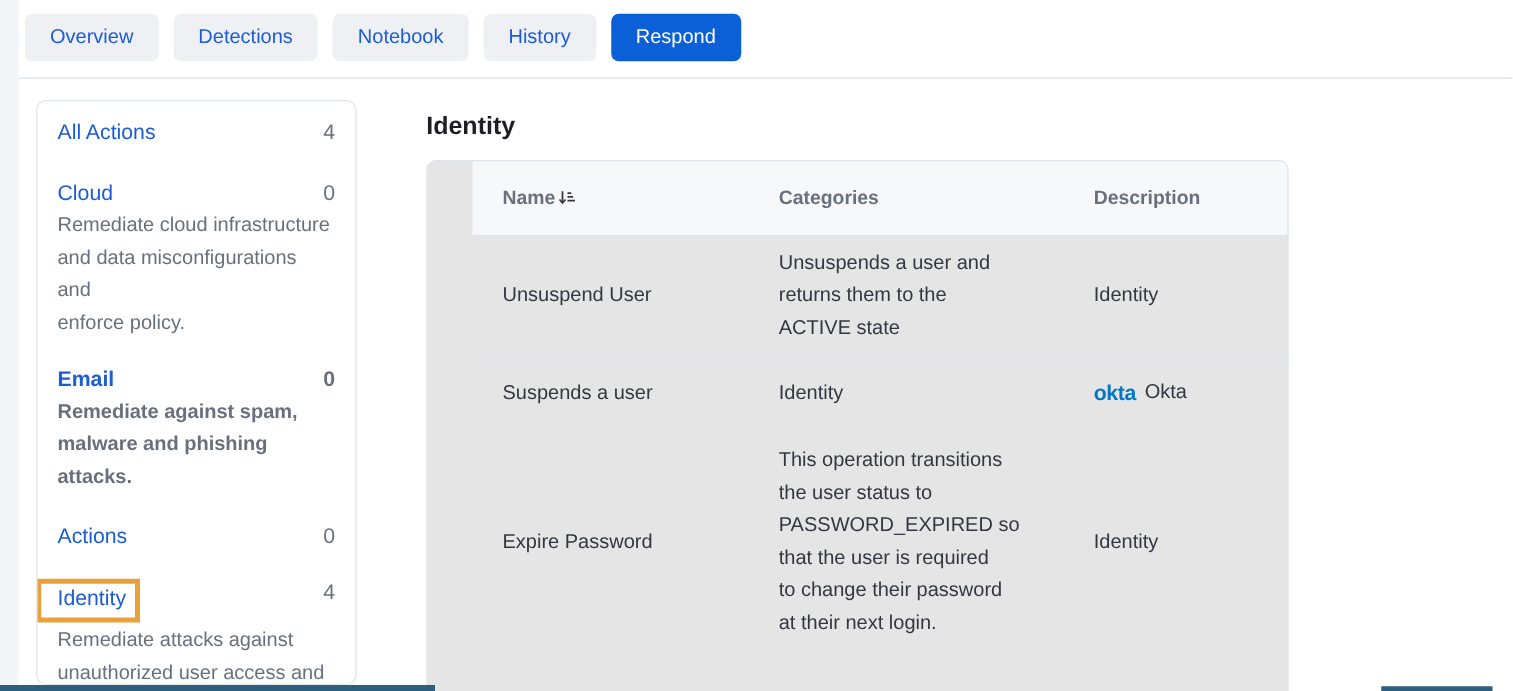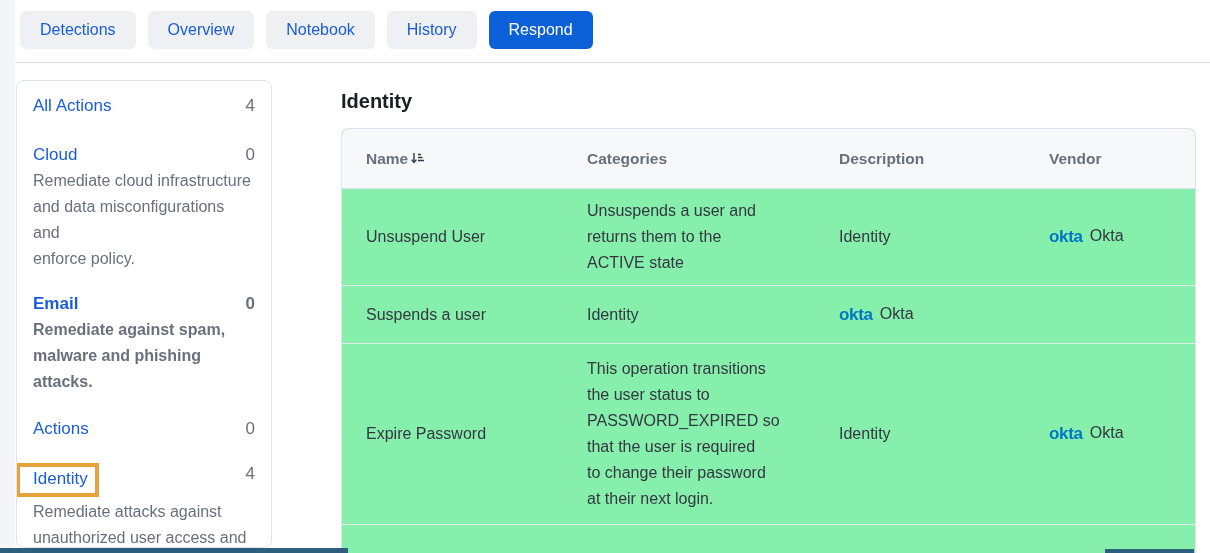--- a/index.html
+++ b/index.html
@@ -12,37 +12,37 @@
 
   
   .tabbar { position:absolute; left:20px; top:11px; display:flex; gap:12px; }
   .tab { height:38px; padding:0 20px; display:flex; align-items:center; justify-content:center;
     background:#eef0f4; color:#1a5dd6; font-size:16px; border:none; border-radius:6px; cursor:pointer;
     font-family:"Liberation Sans", sans-serif; }
   .tab.active { background:#0b5fd7; color:#ffffff;text-align:center; }
   .top-divider { position:absolute; left:15px; top:62px; width:1195px; height:1px; background:#dae0e7; }
 
   
-  .sidebar { position:absolute; left:16px; top:80px; width:256px; height:468px;
+  .sidebar { position:absolute; left:29px; top:80px; width:256px; height:468px;
     background:#ffffff; border:1px solid #e1e6ec; border-radius:8px;
     box-shadow:0 1px 2px rgba(0,0,0,0.04); padding:14px 16px 0 16px; overflow:hidden; }
   .side-item { }
   .side-head { display:flex; align-items:flex-start; justify-content:space-between; line-height:22px; }
   .side-link { color:#1a5dd6; font-size:17px; cursor:pointer; text-decoration:none; }
   .side-count { color:#69707d; font-size:17px; }
   .side-desc { margin-top:2px; color:#69707d; font-size:16px; line-height:26px; white-space:pre-line; }
   .m27{margin-top:27px;} .m21{margin-top:21px;font-weight:bold;} .m23{margin-top:23px;}
   .hl-box { display:inline-block; border:4px solid #e9a23b; margin-left:-17px;
     padding:1px 7px 3px 13px; }
 
   
   .main-title { position:absolute; left:341px; top:90px; font-size:20px; font-weight:700; color:#1c1e24; }
-  .table-card { position:absolute; left:341px; top:128px; width:855px; height:425px;
-    background:#86efac; border:1px solid #dfe4ea; border-bottom:none;
-    border-radius:8px 8px 0 0; box-shadow:0 1px 2px rgba(0,0,0,0.04); overflow:hidden; }
+  .table-card { position:absolute; left:341px; top:128px; width:690px; height:425px;
+    background:#e5e5e5; border:1px solid #dfe4ea; border-bottom:none;
+    border-radius:8px 8px 0 0; box-shadow:0 1px 2px rgba(0,0,0,0.04); overflow:hidden;padding-left:36px; }
   .t-row { display:grid; grid-template-columns:221px 252px 210px 170px; align-items:center; }
   .t-head { height:60px; background:#f7f8fa; border-bottom:1px solid #dde3ea; }
   .t-head .t-cell { color:#69707d; font-size:15.5px; font-weight:700; }
   .t-cell { padding-left:24px; padding-right:10px; font-size:16px; color:#343741; }
   .t-body-row { border-bottom:1px solid #e6eaef; }
   .h97{height:97px;} .h58{height:58px;} .h181{height:181px;}
   .desc { white-space:pre-line; line-height:26px; }
   .name-head { display:flex; align-items:center; gap:2px; }
   .sort-icon { display:inline-block; transform:translateY(2px); }
   .vendor-cell { display:flex; align-items:flex-start; gap:7px; }
@@ -52,22 +52,22 @@
   .bottom-bar-left { position:absolute; left:0; top:548px; width:348px; height:5px; background:#2e5e7d; }
   .bottom-bar-right { position:absolute; left:1105px; top:549px; width:89px; height:4px; background:#2e5e7d; }
 </style>
 </head>
 <body>
 
 <div class="page">
   <div class="left-strip"></div>
 
   <div class="tabbar">
+    <button class="tab">Overview</button>
     <button class="tab">Detections</button>
-    <button class="tab">Overview</button>
     <button class="tab">Notebook</button>
     <button class="tab">History</button>
     <button class="tab active">Respond</button>
   </div>
   <div class="top-divider"></div>
 
   <div class="sidebar">
     <div class="side-item">
       <div class="side-head">
         <a class="side-link">All Actions</a>

